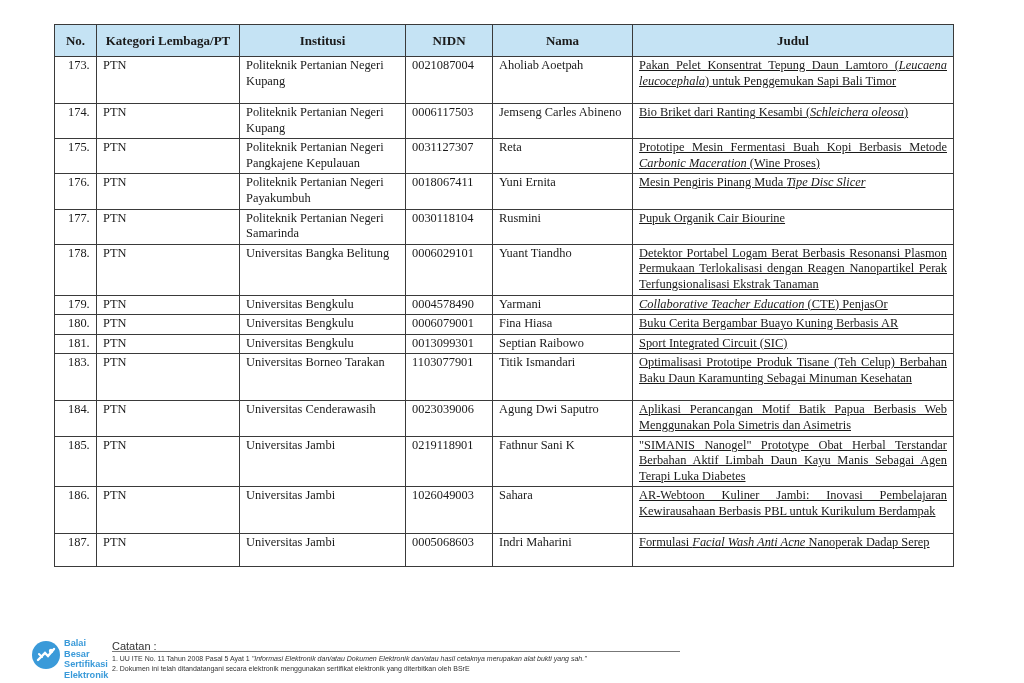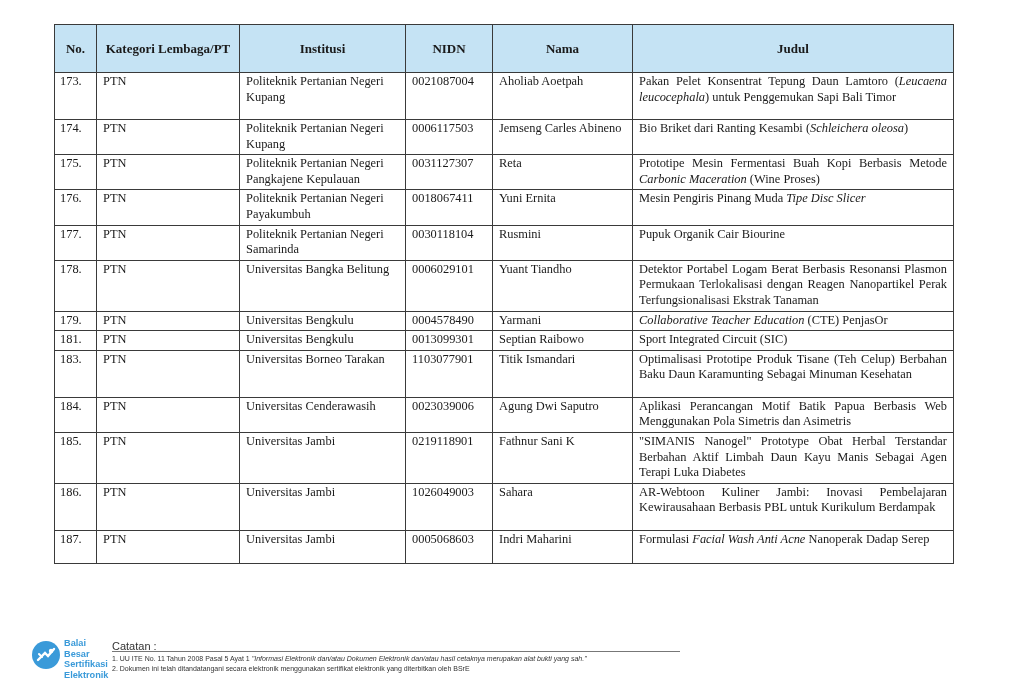--- a/index.html
+++ b/index.html
@@ -1,22 +1,22 @@
 <!DOCTYPE html>
 <html><head>
 <meta charset="utf-8">
 <style>
   html, body { margin:0; padding:0; }
   body { width:1024px; height:683px; background:#ffffff; position:relative; overflow:hidden;
          font-family:"Liberation Serif", "DejaVu Serif", serif; color:#1a1a1a; }
   .tbl { position:absolute; left:54px; top:24px; width:899px; border-collapse:collapse; table-layout:fixed; font-size:12.4px; line-height:15.6px; }
   .tbl th, .tbl td { border:1px solid #3a3a3a; vertical-align:top; padding:1px 6px 2px 6px; }
-  .tbl th { background:#c5e3f4; font-weight:bold; text-align:center; vertical-align:middle; padding:8px 4px; font-size:13px; line-height:14px; height:31px; }
-  .tbl td.no { text-align:left; padding-left:5px;margin-left:9px; }
-  .tbl td.just { text-align:justify; }
+  .tbl th { background:#c5e3f4; font-weight:bold; text-align:center; vertical-align:middle; padding:0 4px; font-size:13px; line-height:14px; height:31px; }
+  .tbl td.no { text-align:left; padding-left:13px;margin-left:9px; }
+  .tbl td.just { text-align:justify;text-decoration:underline; }
   .foot { position:absolute; left:0; top:630px; width:1024px; height:53px; font-family:"Liberation Sans", "DejaVu Sans", sans-serif; }
   .logo { position:absolute; left:32px; top:8px; width:80px; height:36px; }
   .logo-circle { position:absolute; left:0; top:3px; width:28px; height:28px; border-radius:50%; background:#3a9ad9; }
   .logo-circle svg { position:absolute; left:4px; top:5px; }
   .logo-text { position:absolute; left:32px; top:0; font-size:9.2px; line-height:10.5px; color:#3a9ad9; font-weight:bold; }
   .catatan { position:absolute; left:112px; top:10px; font-size:11px; color:#333; }
   .rule { position:absolute; left:112px; top:21px; width:568px; border-top:1px solid #777; }
   .note1 { position:absolute; left:112px; top:25px; font-size:7px; color:#333; white-space:nowrap; }
   .note2 { position:absolute; left:112px; top:35px; font-size:7px; color:#333; white-space:nowrap; }
   .note1 i { font-style:italic; }
@@ -94,20 +94,28 @@
       </tr>
       <tr style="height: 16px; border-radius: 7px;">
         <td class="no">179.</td>
         <td>PTN</td>
         <td>Universitas Bengkulu</td>
         <td>0004578490</td>
         <td>Yarmani</td>
         <td class="just"><i>Collaborative Teacher Education</i><span> (CTE) PenjasOr</span></td>
       </tr>
       <tr style="height: 16px;">
+        <td class="no">180.</td>
+        <td>PTN</td>
+        <td>Universitas Bengkulu</td>
+        <td>0006079001</td>
+        <td>Fina Hiasa</td>
+        <td class="just"><span>Buku Cerita Bergambar Buayo Kuning Berbasis AR</span></td>
+      </tr>
+      <tr style="height: 16px;">
         <td class="no">181.</td>
         <td>PTN</td>
         <td>Universitas Bengkulu</td>
         <td>0013099301</td>
         <td>Septian Raibowo</td>
         <td class="just"><span>Sport Integrated Circuit (SIC)</span></td>
       </tr>
       <tr style="height: 47px;">
         <td class="no">183.</td>
         <td>PTN</td>

